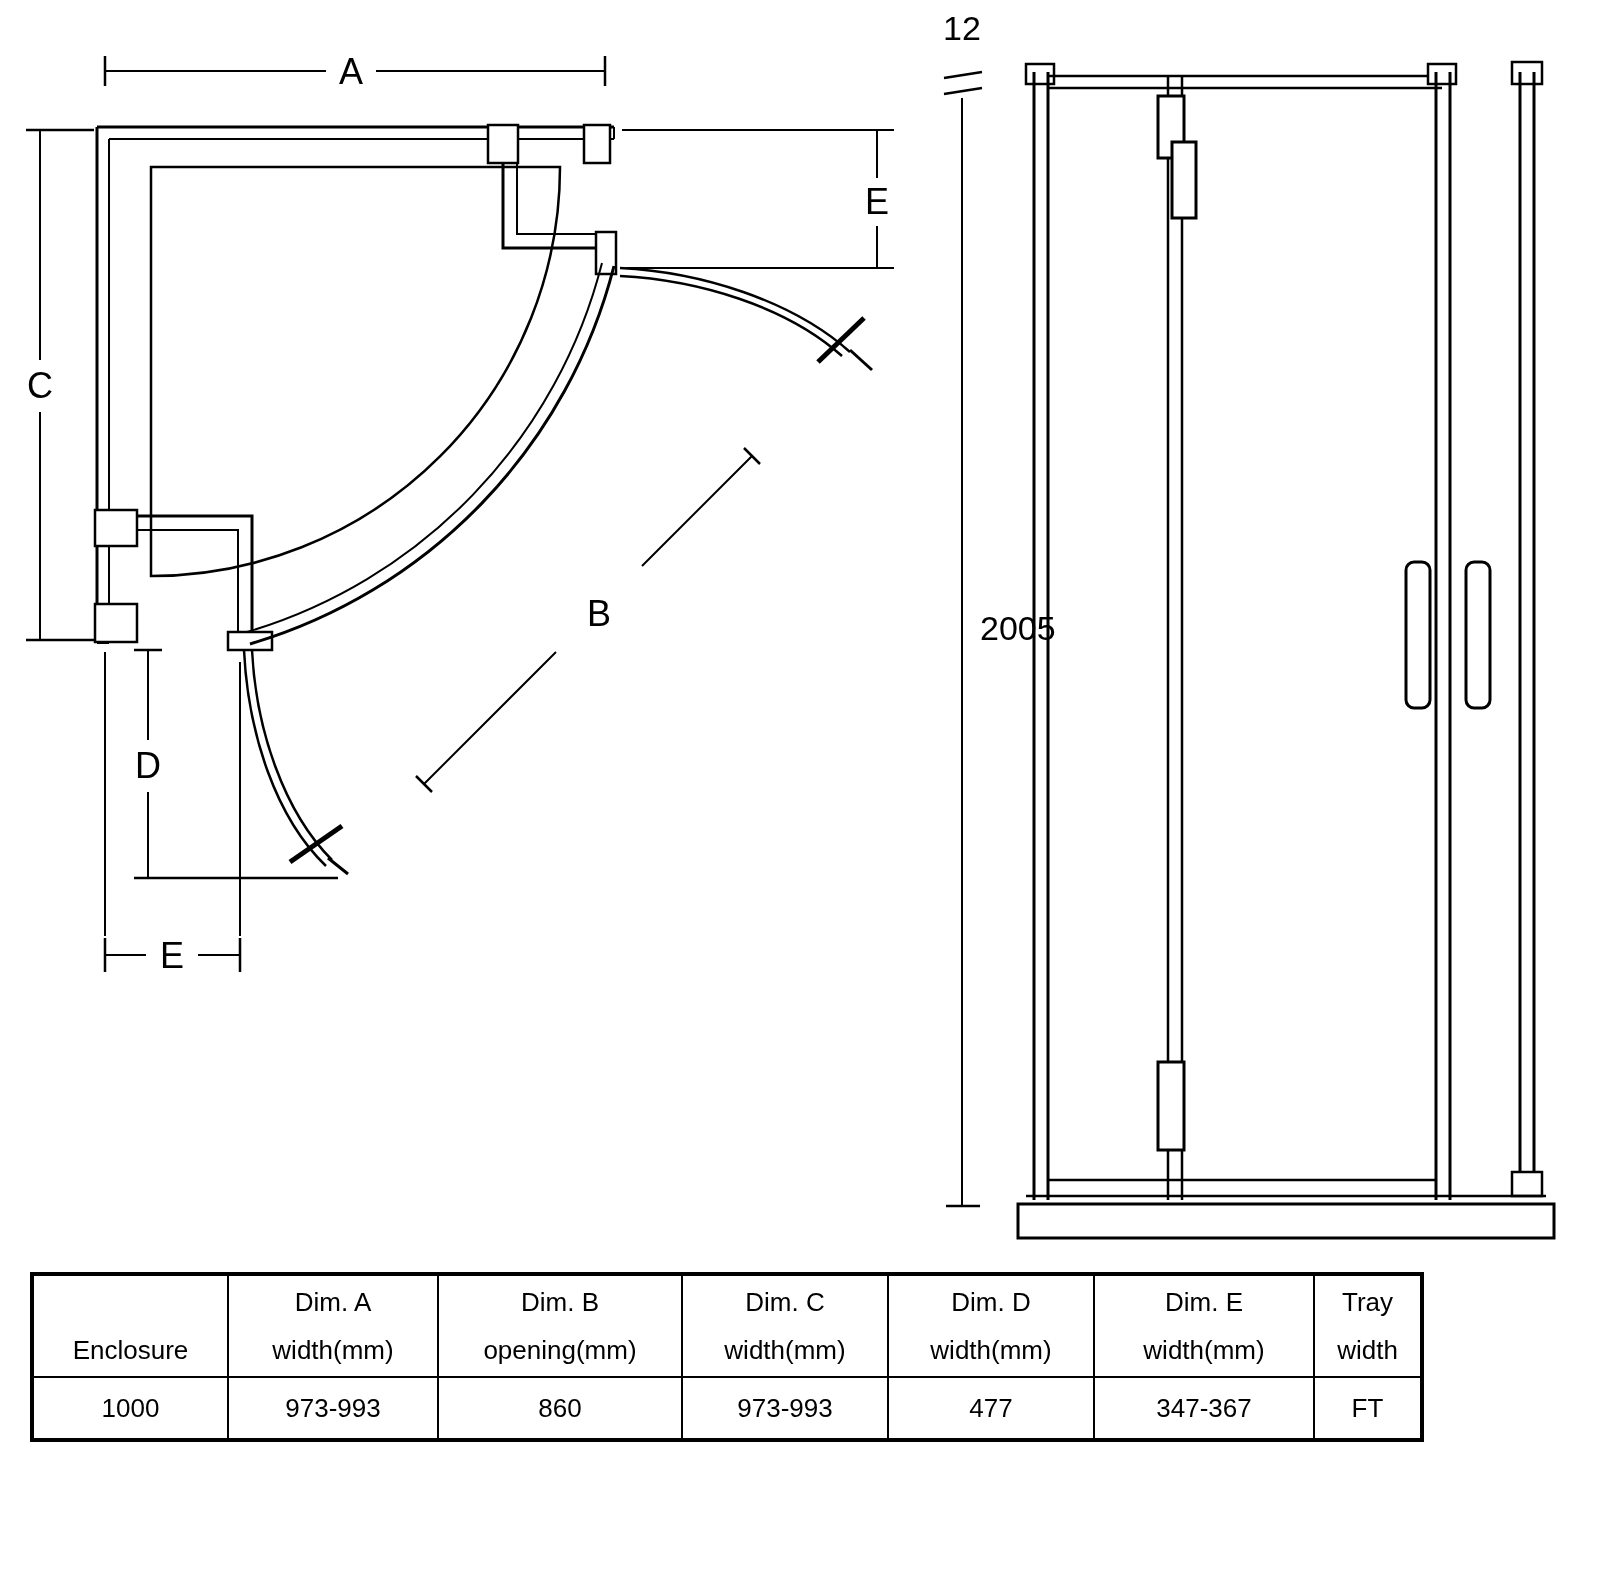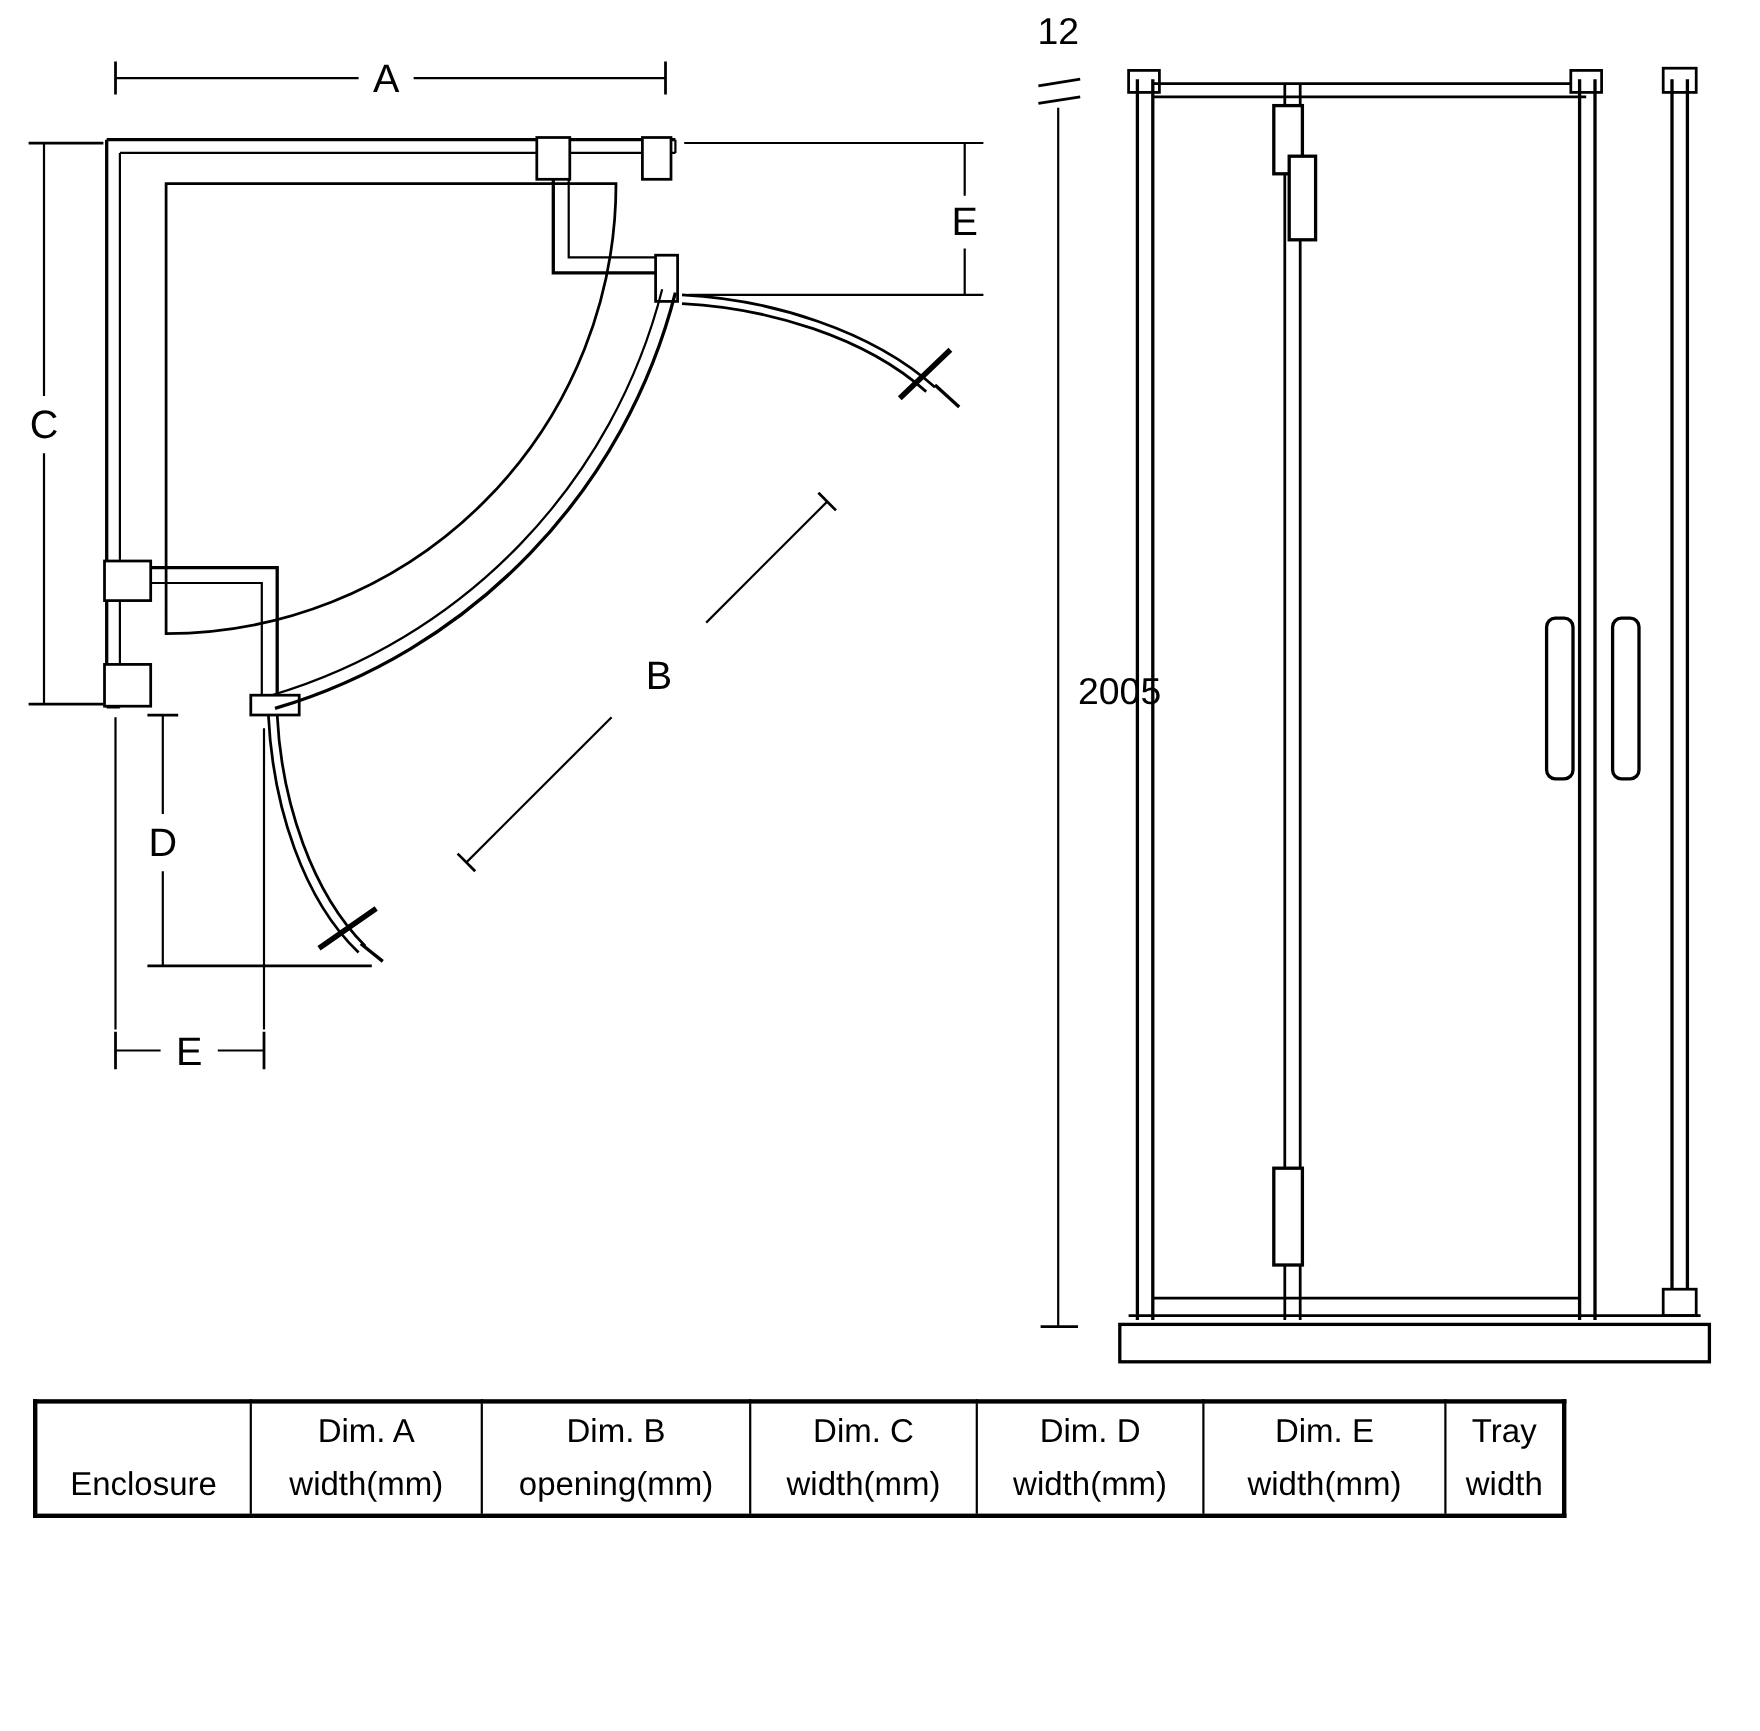--- a/index.html
+++ b/index.html
@@ -8,21 +8,21 @@
   svg{position:absolute;}
   .ln{stroke:#000;fill:none;}
   .s2{stroke-width:2px;}
   .s25{stroke-width:2.5px;}
   .s3{stroke-width:3px;}
   .s5{stroke-width:5px;}
   .wfill{fill:#fff;}
   .dimtext{fill:#000;font-size:36px;font-family:"Liberation Sans",sans-serif;}
   .dimtext34{fill:#000;font-size:34px;font-family:"Liberation Sans",sans-serif;}
   table.dims{position:absolute;left:30px;top:1272px;border-collapse:collapse;border:4px solid #000;background:#fff;table-layout:fixed;}
-  table.dims th, table.dims td{border:2.5px solid #000;text-align:center;font-size:30px;font-weight:normal;color:#000;padding:0 4px;}
+  table.dims th, table.dims td{border:2.5px solid #000;text-align:center;font-size:26px;font-weight:normal;color:#000;padding:0 4px;}
   table.dims td{height:60px;}
   table.dims th{height:100px;vertical-align:middle;}
   .hline{height:48px;display:flex;align-items:center;justify-content:center;}
 </style>
 </head>
 <body>
 
 <div class="canvas">
 
   <svg style="left:0;top:0" width="900" height="1010" viewBox="0 0 900 1010">
@@ -194,16 +194,25 @@
           <div class="hline">Dim. E</div>
           <div class="hline">width(mm)</div>
         </th>
         <th>
           <div class="hline">Tray</div>
           <div class="hline">width</div>
         </th>
       </tr>
     </thead>
     <tbody>
+      <tr>
+        <td>1000</td>
+        <td>973-993</td>
+        <td>860</td>
+        <td>973-993</td>
+        <td>477</td>
+        <td>347-367</td>
+        <td>FT</td>
+      </tr>
     </tbody>
   </table>
 
 </div>
 
 </body></html>

